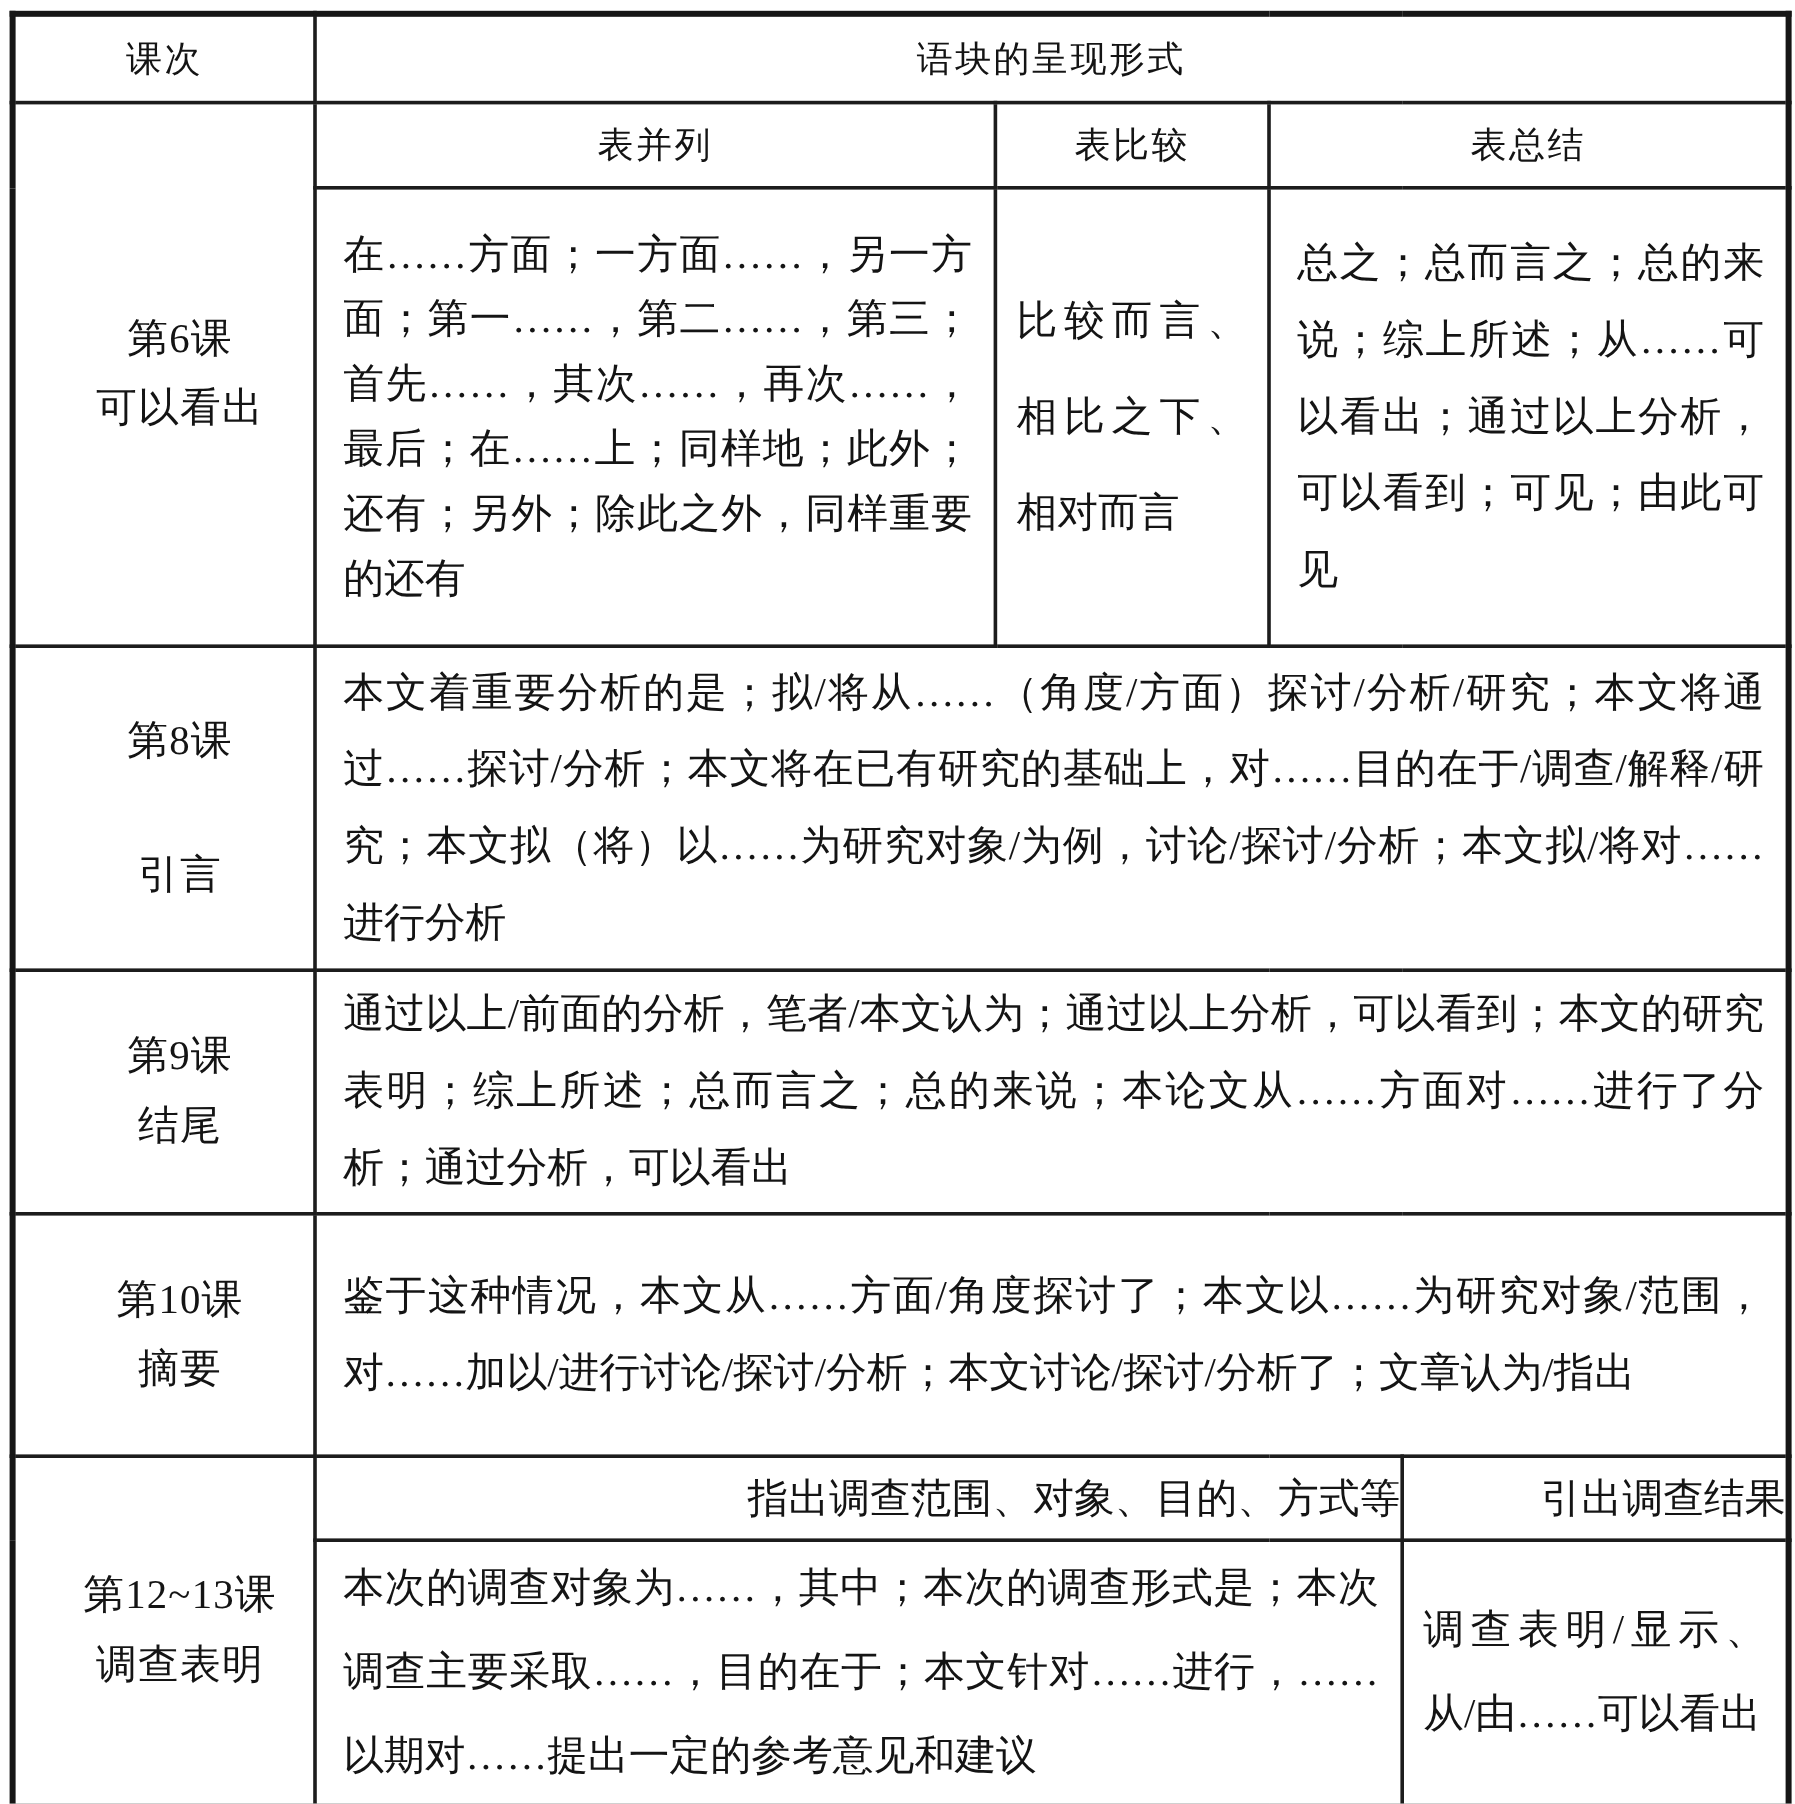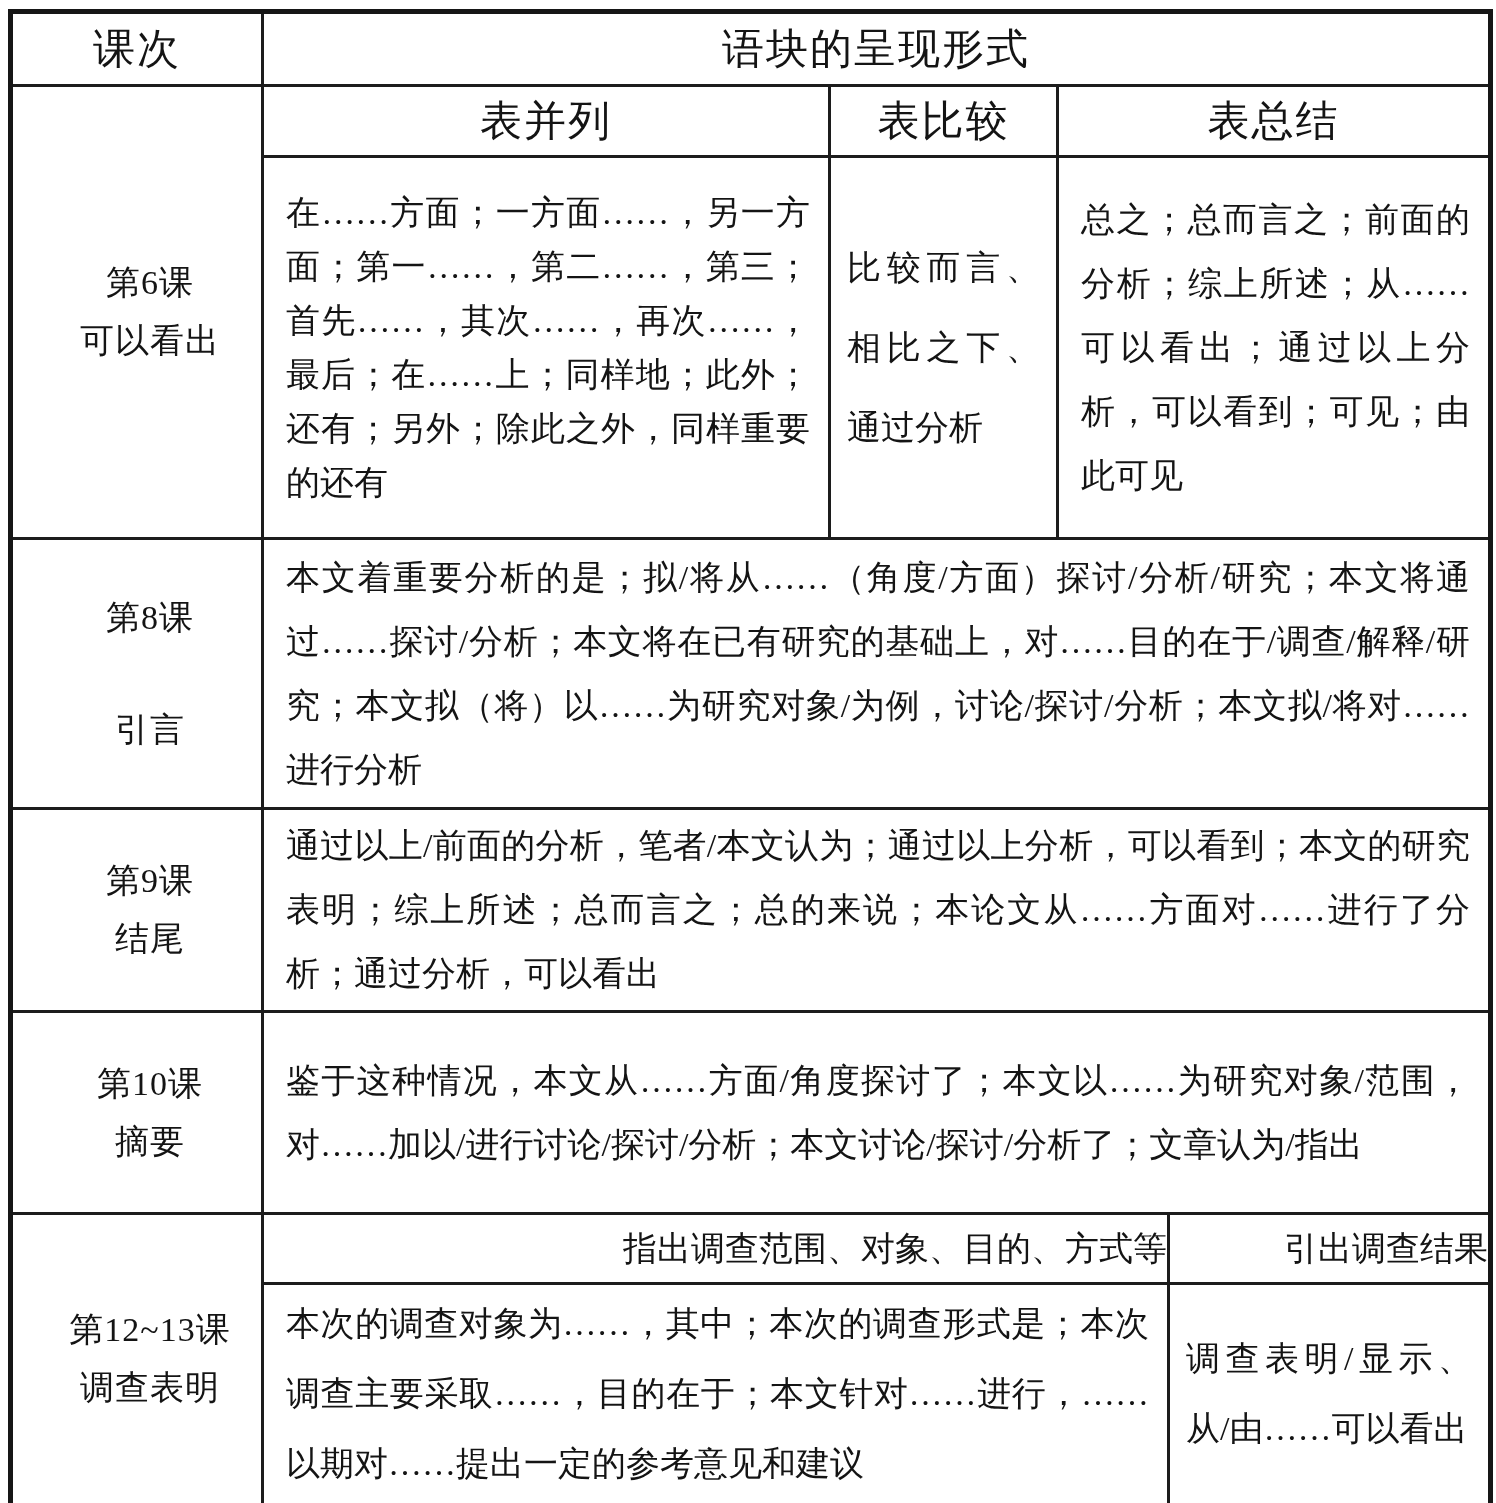--- a/index.html
+++ b/index.html
@@ -21,21 +21,21 @@
   td {
     border: 3px solid #1c1c1c;
     font-size: 34px;
     vertical-align: middle;
     overflow: hidden;
     text-align: center;
   }
   
   .c-head {
     text-align: center;
-    font-size: 42px;
+    font-size: 30px;
     letter-spacing: 2px;
   }
   
   .c-label { padding-left: 26px; }
   .c-label .lbl { line-height: 58px; letter-spacing: 1px; }
   .label-tall .lbl { line-height: 112px; }
   
   .c-body {
     padding: 4px 18px 4px 22px;
     text-align: justify;
@@ -71,22 +71,22 @@
       <div class="lbl">第6课</div>
       <div class="lbl">可以看出</div>
     </td>
     <td class="c-head">表并列</td>
     <td class="c-head">表比较</td>
     <td class="c-head" colspan="2">表总结</td>
   </tr>
 
   <tr style="height:382px">
     <td class="c-body tight">在……方面；一方面……，另一方面；第一……，第二……，第三；首先……，其次……，再次……，最后；在……上；同样地；此外；还有；另外；除此之外，同样重要的还有</td>
-    <td class="c-body spread">比较而言、相比之下、通过分析</td>
-    <td class="c-body" colspan="2">总之；总而言之；前面的分析；综上所述；从……可以看出；通过以上分析，可以看到；可见；由此可见</td>
+    <td class="c-body spread">比较而言、相比之下、相对而言</td>
+    <td class="c-body" colspan="2">总之；总而言之；总的来说；综上所述；从……可以看出；通过以上分析，可以看到；可见；由此可见</td>
   </tr>
 
   <tr style="height:270px">
     <td class="c-label label-tall">
       <div class="lbl">第8课</div>
       <div class="lbl">引言</div>
     </td>
     <td class="c-body" colspan="4">本文着重要分析的是；拟/将从……（角度/方面）探讨/分析/研究；本文将通过……探讨/分析；本文将在已有研究的基础上，对……目的在于/调查/解释/研究；本文拟（将）以……为研究对象/为例，讨论/探讨/分析；本文拟/将对……进行分析</td>
   </tr>
 

